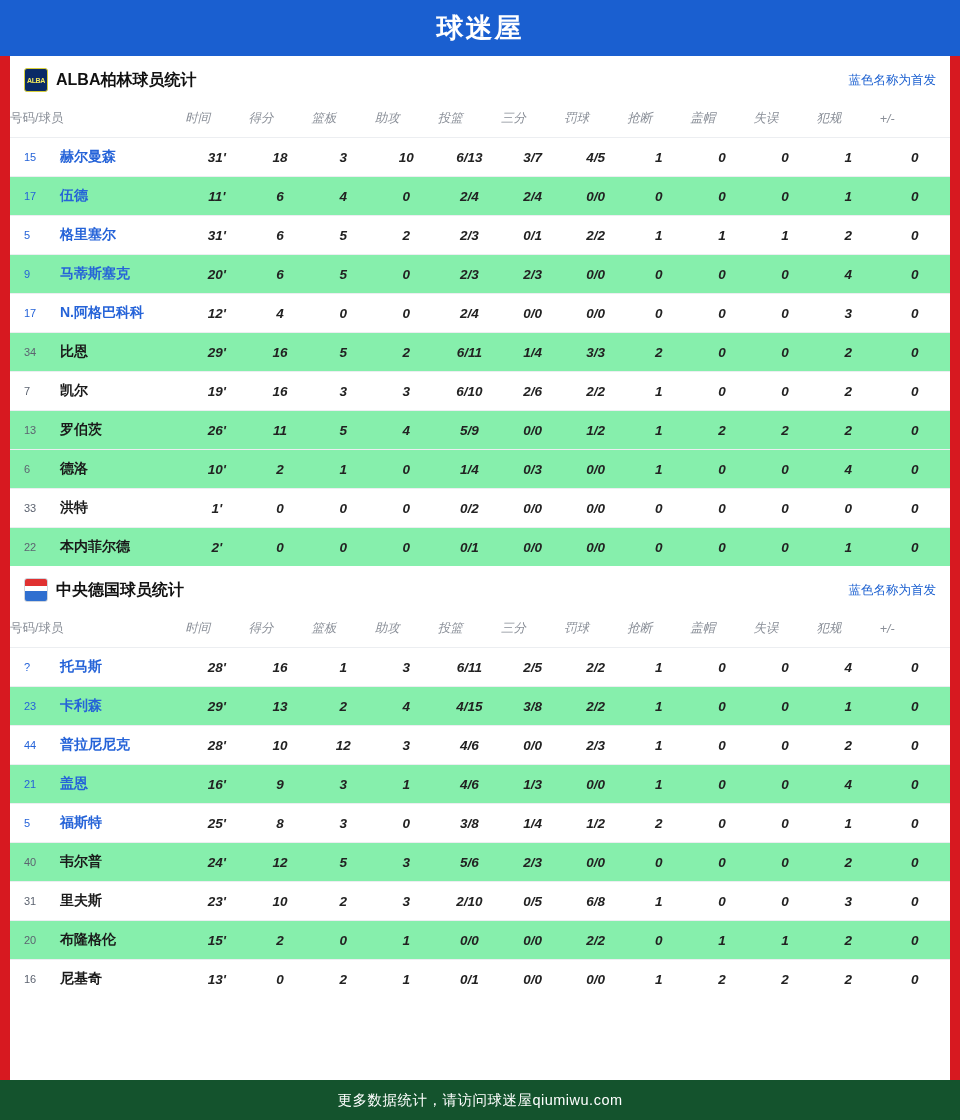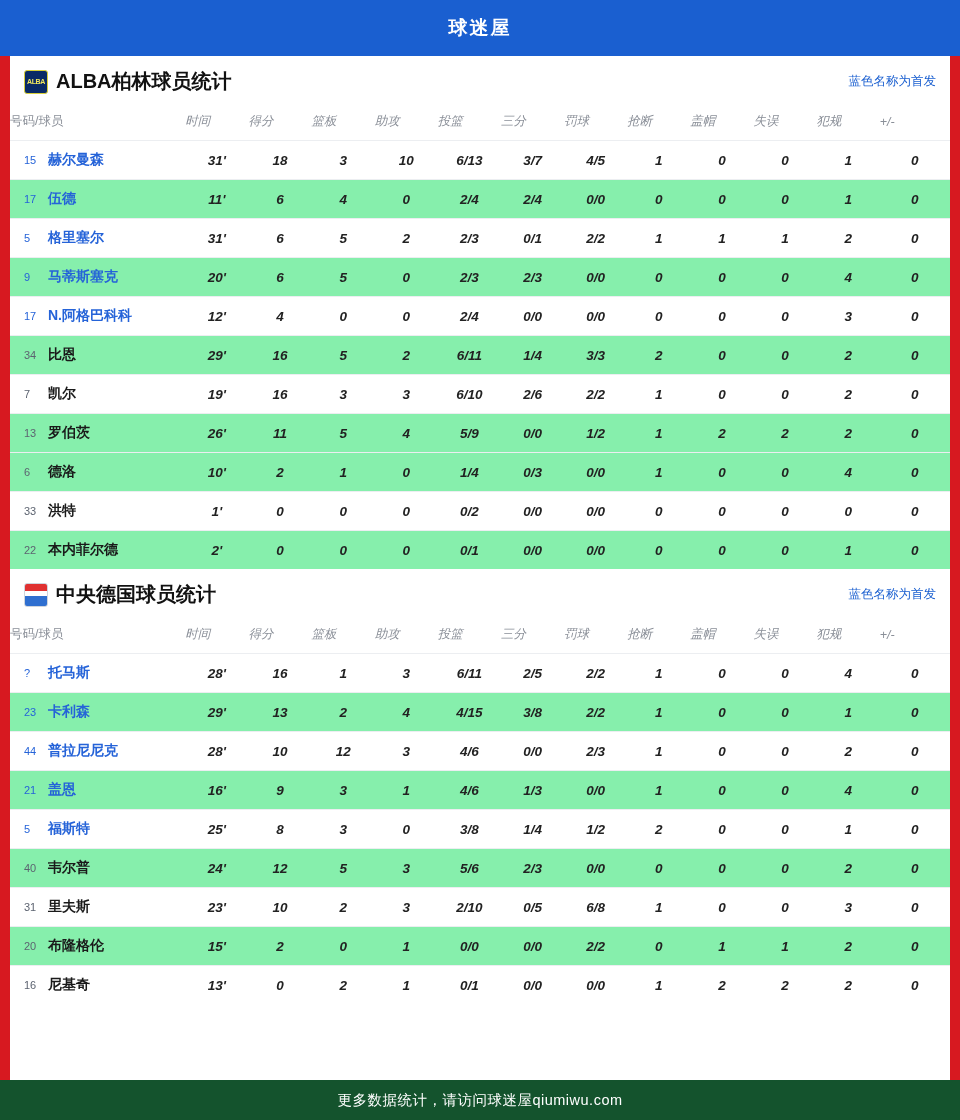--- a/index.html
+++ b/index.html
@@ -19,21 +19,21 @@
   .header {
     height: 56px;
     background: #1a5fd0;
     display: flex;
     align-items: center;
     justify-content: center;
     flex: 0 0 56px;
   }
   .header-title {
     color: #ffffff;
-    font-size: 19px;
+    font-size: 27px;
     font-weight: bold;
     letter-spacing: 2px;
   }
   .content {
     flex: 1 1 auto;
     background: #ffffff;
     margin: 0 10px;
     overflow: hidden;
     display: flex;
     flex-direction: column;
@@ -53,21 +53,21 @@
     justify-content: center;
     font-size: 7px;
     color: #fff;
     font-weight: bold;
     overflow: hidden;
   }
   .logo-alba { background: #0a2a66; border: 1px solid #d8cf3a; }
   .logo-alba span { color: #f2e85c; letter-spacing: -0.3px; }
   .logo-bbl { background: linear-gradient(180deg,#e03131 0 30%,#ffffff 30% 55%,#2f6fd0 55% 100%); border:1px solid #cfd5dd;}
   .section-title {
-    font-size: 20px;
+    font-size: 16px;
     font-weight: bold;
     color: #111;
     flex: 1 1 auto;
   }
   .legend {
     font-size: 12.5px;
     color: #1a5fd0;
     white-space: nowrap;
   }
   table {
@@ -102,21 +102,21 @@
     padding-left: 14px;
     font-style: normal;
   }
   .num {
     display: inline-block;
     min-width: 16px;
     font-size: 11px;
     color: #5c6370;
     font-weight: normal;
     font-style: normal;
-    margin-right: 8px;
+    margin-right: 20px;
     text-align: left;
   }
   .pname {
     font-size: 14px;
     font-weight: bold;
     color: #1a1a1a;
     font-style: normal;
   }
   .starter .pname { color: #2563d8; }
   .starter .num { color: #2563d8; }

